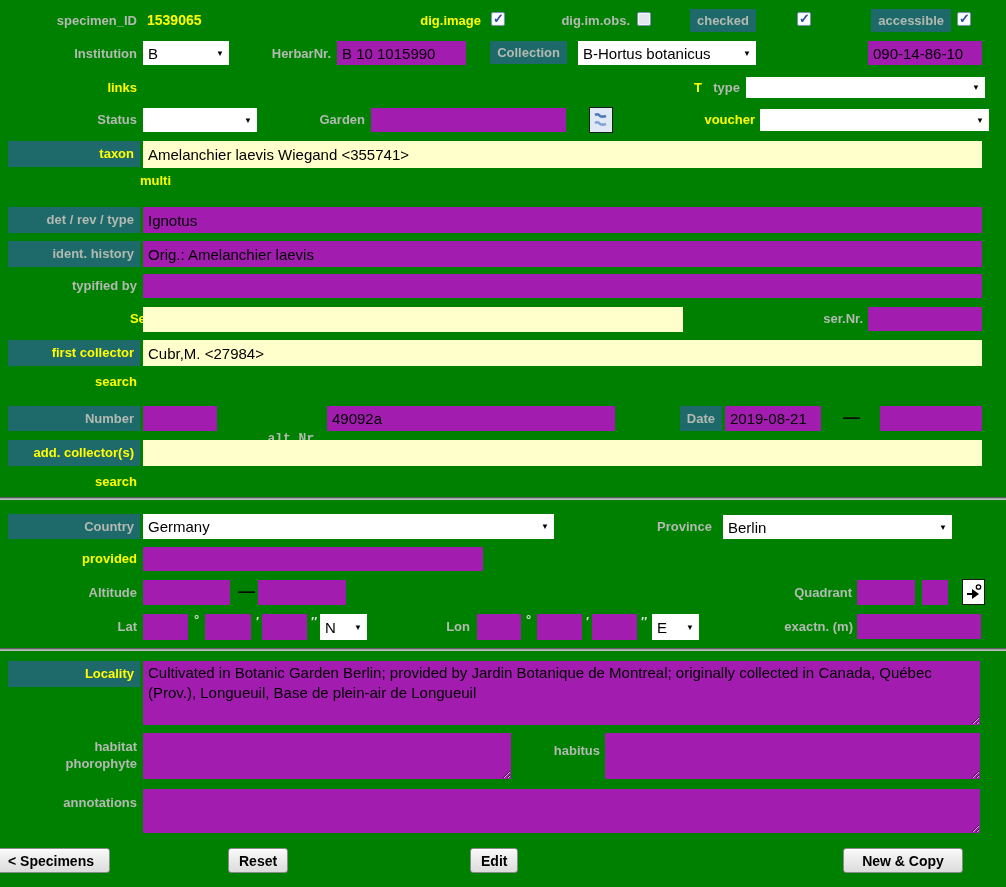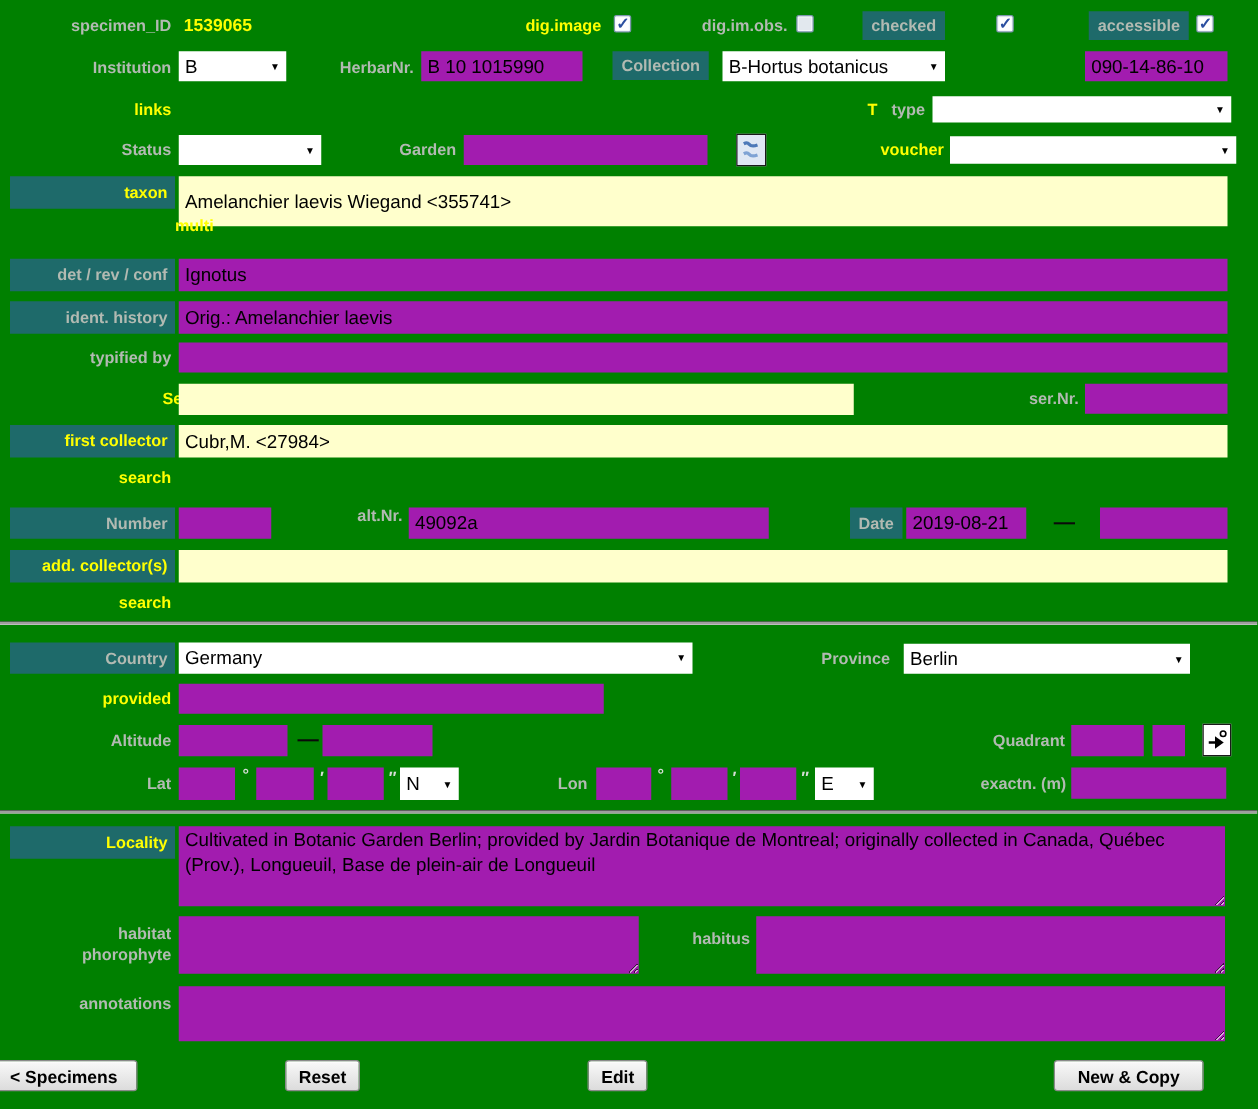--- a/index.html
+++ b/index.html
@@ -113,44 +113,44 @@
     <path d="M3 13 C9 10 5 17 14 14" stroke="#7fa3d4" stroke-width="2.6" fill="none"></path>
   </svg>
 </button>
 <div class="lbl yellow" style="left:620px;top:111px;width:135px;">voucher</div>
 <div class="fsel" style="left:760px;top:109px;width:229px;height:22px;">
   <span></span>
   <span class="arr">▼</span>
 </div>
 
 <div class="cell yellow" style="top:141px;height:26px;">taxon</div>
-<input class="ti ybg" style="left: 143px; top: 141px; width: 839px; height: 40px;" value="Amelanchier laevis Wiegand &lt;355741&gt;">
+<input class="ti ybg" style="left: 143px; top: 141px; width: 839px; height: 27px;" value="Amelanchier laevis Wiegand &lt;355741&gt;">
 <div class="lbl yellow" style="left:0;top:172px;width:137px;margin-left:34px;">multi</div>
 
-<div class="cell gray" style="top:207px;height:26px;">det / rev / conf</div>
+<div class="cell gray" style="top:207px;height:26px;">det / rev / type</div>
 <input class="ti" style="left: 143px; top: 207px; width: 839px; height: 26px;" value="Ignotus">
 
 <div class="cell gray" style="top:241px;height:26px;">ident. history</div>
 <input class="ti" style="left: 143px; top: 241px; width: 839px; height: 26px;" value="Orig.: Amelanchier laevis">
 
 <div class="lbl gray" style="left:0;top:277px;width:137px;">typified by</div>
 <input class="ti" style="left: 143px; top: 274px; width: 839px; height: 24px;" value="">
 
 <div class="lbl yellow" style="left:0;top:310px;width:137px;padding-left:32px;">Series</div>
 <input class="ti ybg" style="left: 143px; top: 307px; width: 540px; height: 25px;" value="">
 <div class="lbl gray" style="left:726px;top:310px;width:137px;">ser.Nr.</div>
 <input class="ti" style="left: 868px; top: 307px; width: 114px; height: 24px;" value="">
 
 <div class="cell yellow" style="top:340px;height:26px;">first collector</div>
 <input class="ti ybg" style="left: 143px; top: 340px; width: 839px; height: 26px;" value="Cubr,M. &lt;27984&gt;">
 <div class="lbl yellow" style="left:0;top:373px;width:137px;">search</div>
 
 <div class="cell gray" style="top:406px;height:25px;">Number</div>
 <input class="ti" style="left: 143px; top: 406px; width: 74px; height: 25px;" value="">
-<div class="lbl gray" style="left:186px;top:404px;width:136px;">alt.Nr.</div>
+<div class="lbl gray" style="left:186px;top:430px;width:136px;font-family:Liberation Mono, monospace;">alt.Nr.</div>
 <input class="ti" style="left: 327px; top: 406px; width: 288px; height: 25px;" value="49092a">
 <div class="lbl" style="left:585px;top:406px;width:137px;"><span class="chip gray" style="padding:4px 7px;">Date</span></div>
 <input class="ti" style="left: 725px; top: 406px; width: 96px; height: 25px;" value="2019-08-21">
 <span class="dash" style="left:843px;top:408px;">—</span>
 <input class="ti" style="left: 880px; top: 406px; width: 102px; height: 25px;" value="">
 
 <div class="cell yellow" style="top:440px;height:26px;">add. collector(s)</div>
 <input class="ti ybg" style="left: 143px; top: 440px; width: 839px; height: 26px;" value="">
 <div class="lbl yellow" style="left:0;top:473px;width:137px;">search</div>
 

